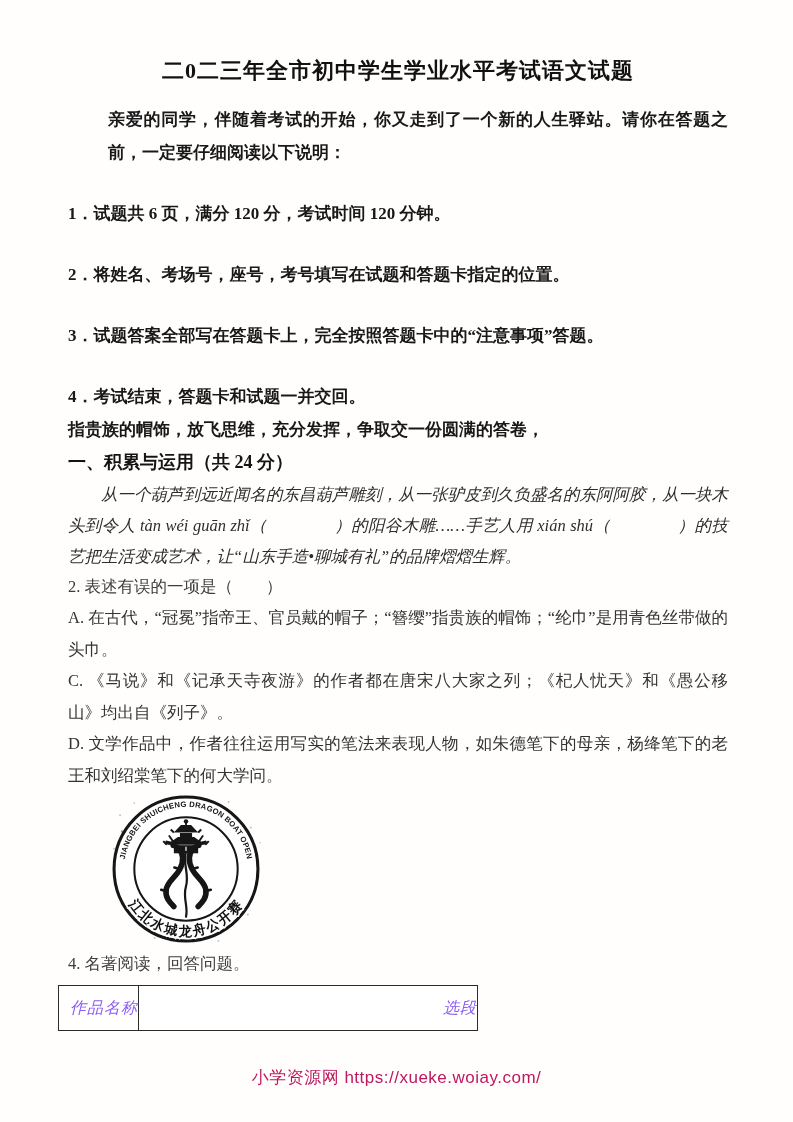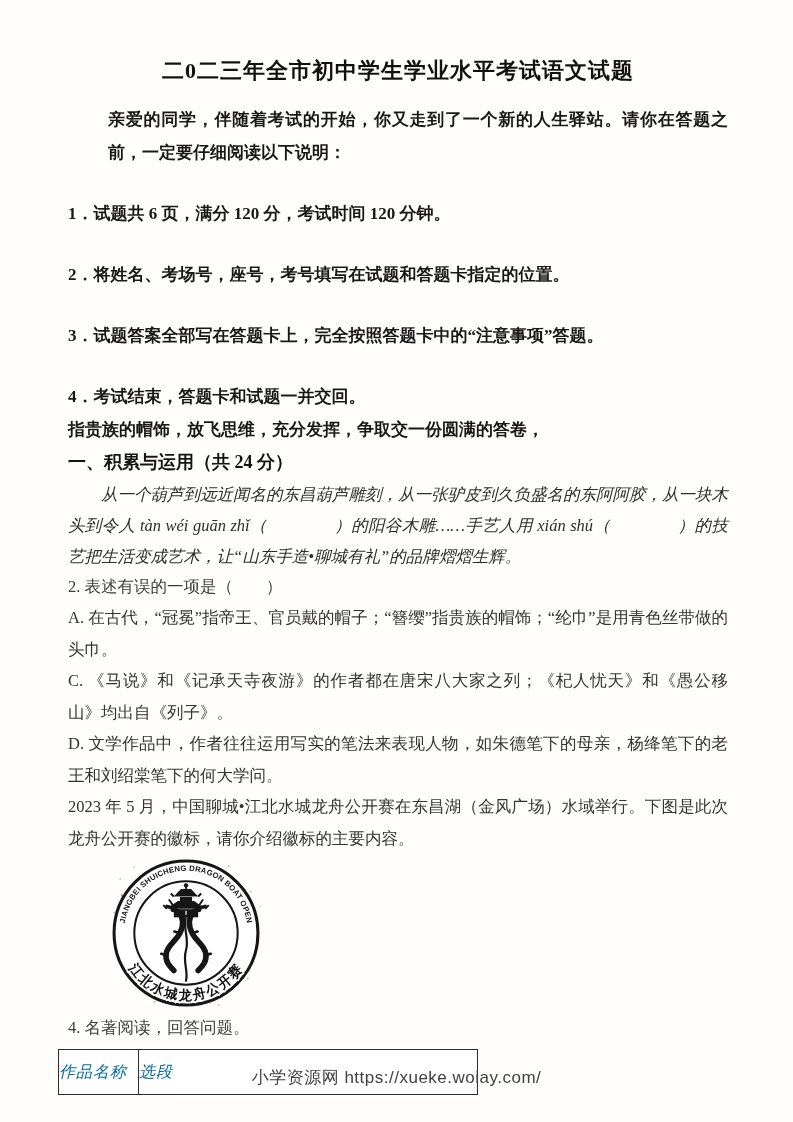--- a/index.html
+++ b/index.html
@@ -39,31 +39,31 @@
   .logo-wrap { margin:2px 0 4px 42px; width:152px; height:152px; }
 
   table.works {
     border-collapse:collapse; table-layout:fixed;
     width:420px; height:46px;
     margin:6px 0 0 -10px;
     background:#fff;
   }
   table.works td {
     border:1.6px solid #2b2b2b;
-    text-align:left; vertical-align:middle;
-    font-style:italic; font-size:16px; color:#0369a1;
+    text-align:right; vertical-align:middle;
+    font-style:italic; font-size:16px; color:#8b5cf6;
     letter-spacing:1px;
   }
   td.col-name { width:80px; }
 
   .footer {
     position:absolute; left:0; right:0; top:1066px;
     text-align:center;
     font-family:"Liberation Sans","DejaVu Sans",sans-serif;
-    font-size:17px; color:#404040; letter-spacing:0.5px;
+    font-size:17px; color:#be185d; letter-spacing:0.5px;
   }
 </style>
 </head>
 <body>
 
 <div class="page">
   <div class="content">
 
     <h1 class="title">二0二三年全市初中学生学业水平考试语文试题</h1>
 
@@ -78,21 +78,20 @@
 
     <h2 class="section">一、积累与运用（共 24 分）</h2>
 
     <p class="passage">从一个葫芦到远近闻名的东昌葫芦雕刻，从一张驴皮到久负盛名的东阿阿胶，从一块木头到令人 tàn wéi guān zhǐ（　　　　）的阳谷木雕……手艺人用 xián shú（　　　　）的技艺把生活变成艺术，让“山东手造•聊城有礼”的品牌熠熠生辉。</p>
 
     <div class="q">2. 表述有误的一项是（　　）</div>
     <div class="opt">A. 在古代，“冠冕”指帝王、官员戴的帽子；“簪缨”指贵族的帽饰；“纶巾”是用青色丝带做的头巾。</div>
     <div class="opt">C. 《马说》和《记承天寺夜游》的作者都在唐宋八大家之列；《杞人忧天》和《愚公移山》均出自《列子》。</div>
     <div class="opt">D. 文学作品中，作者往往运用写实的笔法来表现人物，如朱德笔下的母亲，杨绛笔下的老王和刘绍棠笔下的何大学问。</div>
 
-    <p class="p3">2023 年 5 月，中国聊城•江北水城龙舟公开赛在东昌湖（金风广场）水域举行。下图是此次龙舟公开赛的徽标，请你介绍徽标的主要内容。</p>
 
     <div class="logo-wrap">
       <svg width="152" height="152" viewBox="0 0 150 150">
 
         <g fill="#c2c2c2">
           <circle cx="10" cy="22" r="1"></circle>
             <circle cx="24" cy="10" r="0.8"></circle>
           <circle cx="139" cy="34" r="1"></circle>
             <circle cx="146" cy="76" r="0.9"></circle>
           <circle cx="136" cy="120" r="1.1"></circle>

